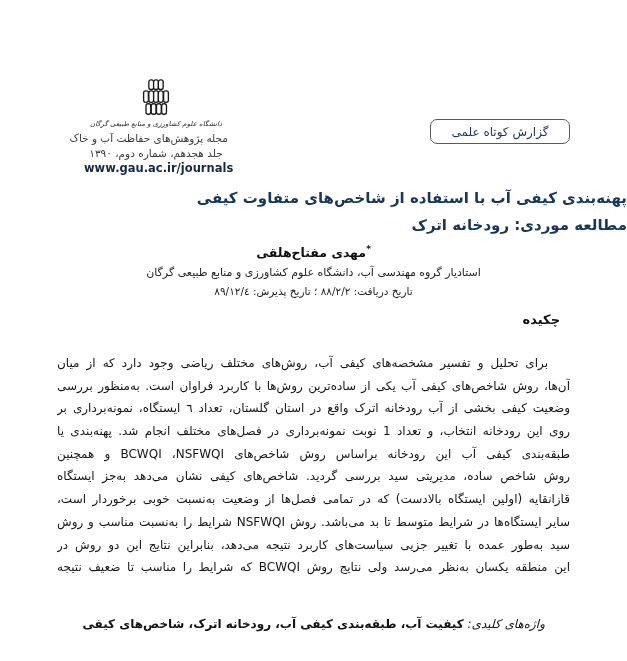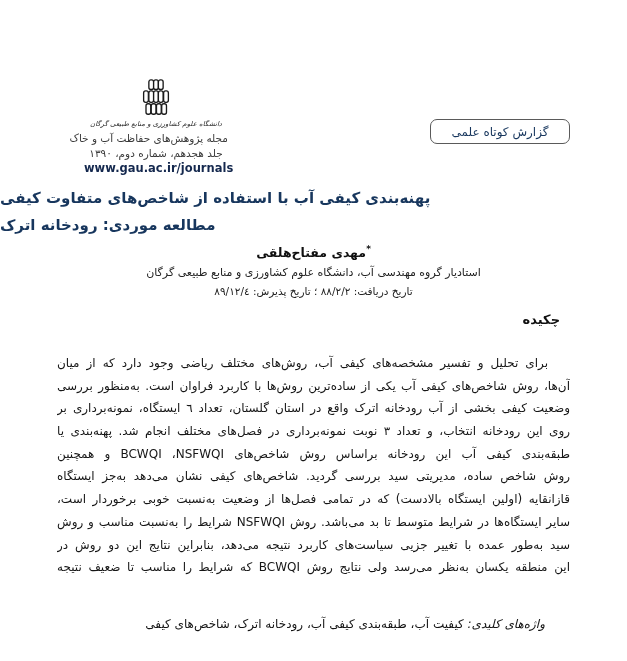--- a/index.html
+++ b/index.html
@@ -34,21 +34,21 @@
     position:absolute; top:119px; right:57px;
     width:138px; height:23px;
     border:1px solid #5a5a5a; border-radius:7px;
     display:flex; align-items:center; justify-content:center;
     font-size:12px; color:#17365d; background:#fff;
   }
 
   
   .title-block {
     position:absolute; top:185px; left:0; right:0;
-    text-align:left; color:#17365d; font-weight:bold;
+    text-align:right; color:#17365d; font-weight:bold;
     font-size:15px; line-height:27px;
   }
 
   
   .author-block { position:absolute; top:244px; left:0; right:0; text-align:center; }
   .author-name { font-size:12.5px; font-weight:bold; color:#101010; }
   .author-name sup { font-size:9px; }
   .affiliation { font-size:11px; color:#222; margin-top:6px; }
   .dates { font-size:10.5px; color:#222; margin-top:6px; }
 
@@ -69,21 +69,21 @@
   .abs-line.first { padding-right:22px; }
   .abs-line.last  { text-align-last:right; }
 
   
   .keywords {
     position:absolute; top:617px; right:57px; left:57px;
     padding-right:25px;
     font-size:12px; color:#141414; text-align:right;
   }
   .kw-label { font-style:italic;margin-top:6px; }
-  .kw-text  { font-weight:normal;margin-top:29px; }
+  .kw-text  { font-weight:bold;margin-top:29px; }
 </style>
 </head>
 <body>
 
 <div class="page">
 
   <div class="masthead">
     <svg class="logo-svg" width="46" height="40" viewBox="0 0 46 42" aria-hidden="true">
       <g stroke="#1a1a1a" stroke-width="1.4" fill="#ffffff">
         <rect x="15.5" y="1" width="5" height="10" rx="2.2"></rect>
@@ -119,21 +119,21 @@
     <div class="author-name"><sup>*</sup><span>مهدی مفتاح‌هلقی</span></div>
     <div class="affiliation">استادیار گروه مهندسی آب، دانشگاه علوم کشاورزی و منابع طبیعی گرگان</div>
     <div class="dates">تاریخ دریافت: ٨٨/٢/٢ ؛ تاریخ پذیرش: ٨٩/١٢/٤</div>
   </div>
 
   <div class="abstract-heading">چکیده</div>
   <div class="abstract">
     <div class="abs-line first">برای تحلیل و تفسیر مشخصه‌های کیفی آب، روش‌های مختلف ریاضی وجود دارد که از میان</div>
     <div class="abs-line">آن‌ها، روش شاخص‌های کیفی آب یکی از ساده‌ترین روش‌ها با کاربرد فراوان است. به‌منظور بررسی</div>
     <div class="abs-line">وضعیت کیفی بخشی از آب رودخانه اترک واقع در استان گلستان، تعداد ٦ ایستگاه، نمونه‌برداری بر</div>
-    <div class="abs-line">روی این رودخانه انتخاب، و تعداد ٣ نوبت نمونه‌برداری در فصل‌های مختلف انجام شد. پهنه‌بندی یا</div>
+    <div class="abs-line">روی این رودخانه انتخاب، و تعداد 1 نوبت نمونه‌برداری در فصل‌های مختلف انجام شد. پهنه‌بندی یا</div>
     <div class="abs-line">طبقه‌بندی کیفی آب این رودخانه براساس روش شاخص‌های NSFWQI‏، BCWQI و همچنین</div>
     <div class="abs-line">روش شاخص ساده، مدیریتی سید بررسی گردید. شاخص‌های کیفی نشان می‌دهد به‌جز ایستگاه</div>
     <div class="abs-line">قازانقایه (اولین ایستگاه بالادست) که در تمامی فصل‌ها از وضعیت به‌نسبت خوبی برخوردار است،</div>
     <div class="abs-line">سایر ایستگاه‌ها در شرایط متوسط تا بد می‌باشد. روش NSFWQI شرایط را به‌نسبت مناسب و روش</div>
     <div class="abs-line">سید به‌طور عمده با تغییر جزیی سیاست‌های کاربرد نتیجه می‌دهد، بنابراین نتایج این دو روش در</div>
     <div class="abs-line">این منطقه یکسان به‌نظر می‌رسد ولی نتایج روش BCWQI که شرایط را مناسب تا ضعیف نتیجه</div>
   </div>
 
   <div class="keywords">
     <span class="kw-label">واژه‌های کلیدی:</span>

